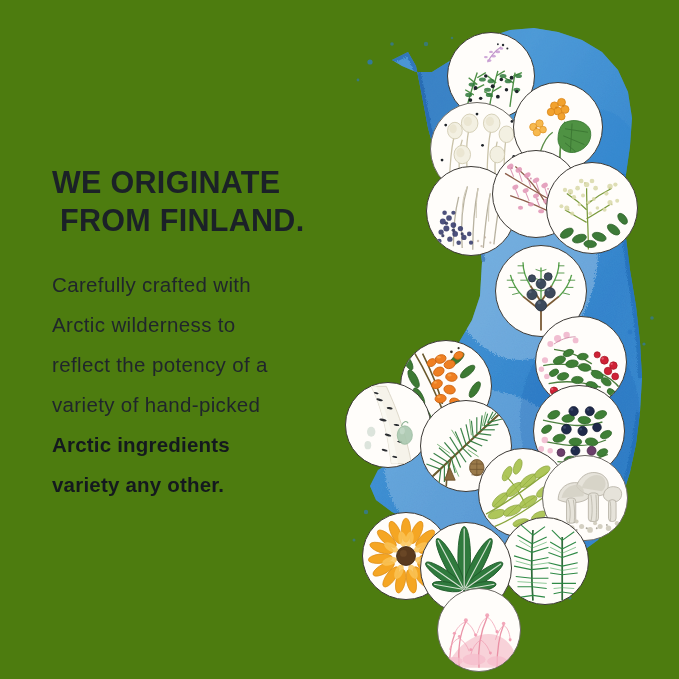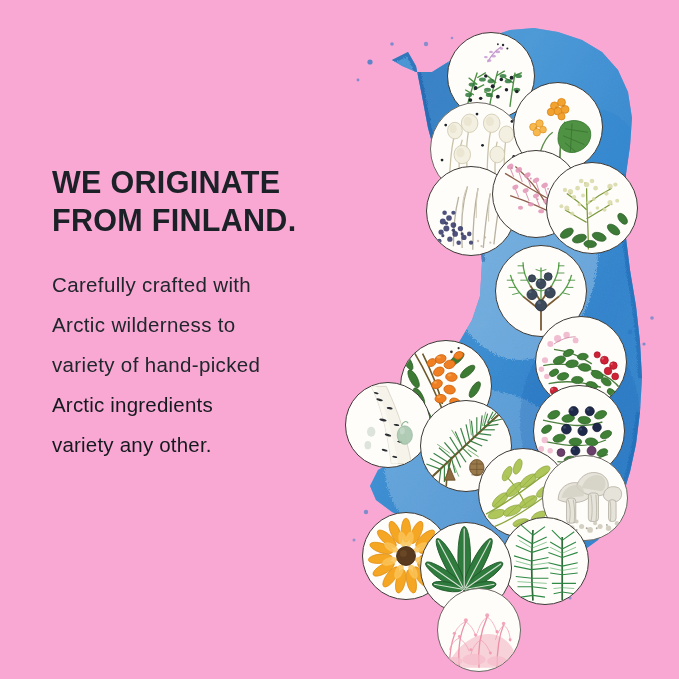--- a/index.html
+++ b/index.html
@@ -3,47 +3,47 @@
 <meta charset="utf-8">
 <title>We Originate From Finland</title>
 <style>
   * { margin:0; padding:0; box-sizing:border-box; }
   html,body { width:679px; height:679px; overflow:hidden; }
   body {
     background:#ffffff;
     font-family:"Liberation Sans", sans-serif;
     position:relative;
   }
-  #stage { position:absolute; inset:0; width:679px; height:679px; background:#f9a8d4; }
+  #stage { position:absolute; inset:0; width:679px; height:679px; background:#4d7c0f; }
 
   
   .text-col {
     position:absolute;
     left:52px;
     top:163px;
     width:300px;
   }
   .headline {
     font-size:30.5px;
     font-weight:bold;
     letter-spacing:0.3px;
     line-height:1.26;
     color:#1b2127;
     text-transform:uppercase;
   }
-  .headline .l2 { display:block; }
+  .headline .l2 { display:block;margin-left:8px; }
   .body-copy { margin-top:25px; }
   .body-line {
     font-size:20.5px;
     line-height:40px;
     color:#20262b;
     letter-spacing:0.35px;
     white-space:nowrap;
   }
-  .body-line.bold { font-weight:normal; color:#14191e; letter-spacing:0.2px; }
+  .body-line.bold { font-weight:bold; color:#14191e; letter-spacing:0.2px; }
 
   
   .art { position:absolute; left:330px; top:0; width:349px; height:679px; }
   .art svg { display:block; width:349px; height:679px; }
 
   
   .medallion { position:absolute; border-radius:50%; overflow:hidden;
                background:#fffdfa; border:1.3px solid #3d3a36; }
   .medallion svg { position:absolute; inset:0; width:100%; height:100%; }
   .medallion.soft { border-color:#6b6862; }
@@ -54,20 +54,21 @@
 <div id="stage">
 
   <div class="text-col">
     <h1 class="headline">
       <span class="l1">WE ORIGINATE</span>
       <span class="l2">FROM FINLAND.</span>
     </h1>
     <div class="body-copy">
       <div class="body-line">Carefully crafted with</div>
       <div class="body-line">Arctic wilderness to</div>
+      <div class="body-line">reflect the potency of a</div>
       <div class="body-line">variety of hand-picked</div>
       <div class="body-line bold">Arctic ingredients</div>
       <div class="body-line bold">variety any other.</div>
     </div>
   </div>
 
   <div class="art">
 
     <svg viewBox="0 0 349 679">
       <defs>

